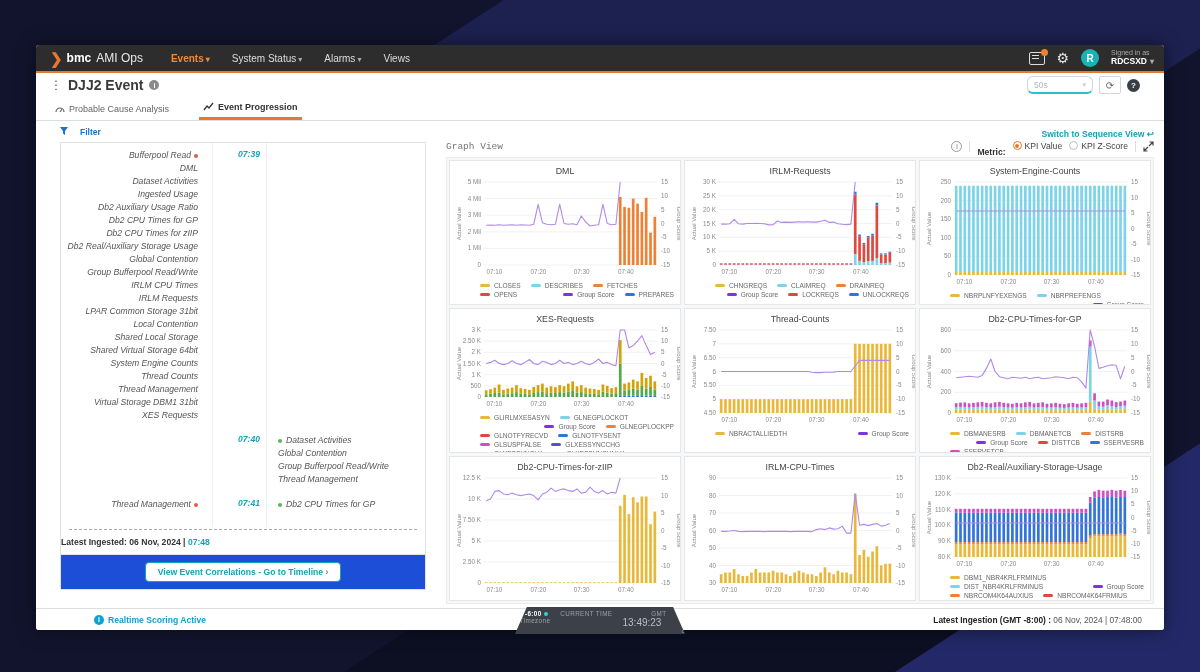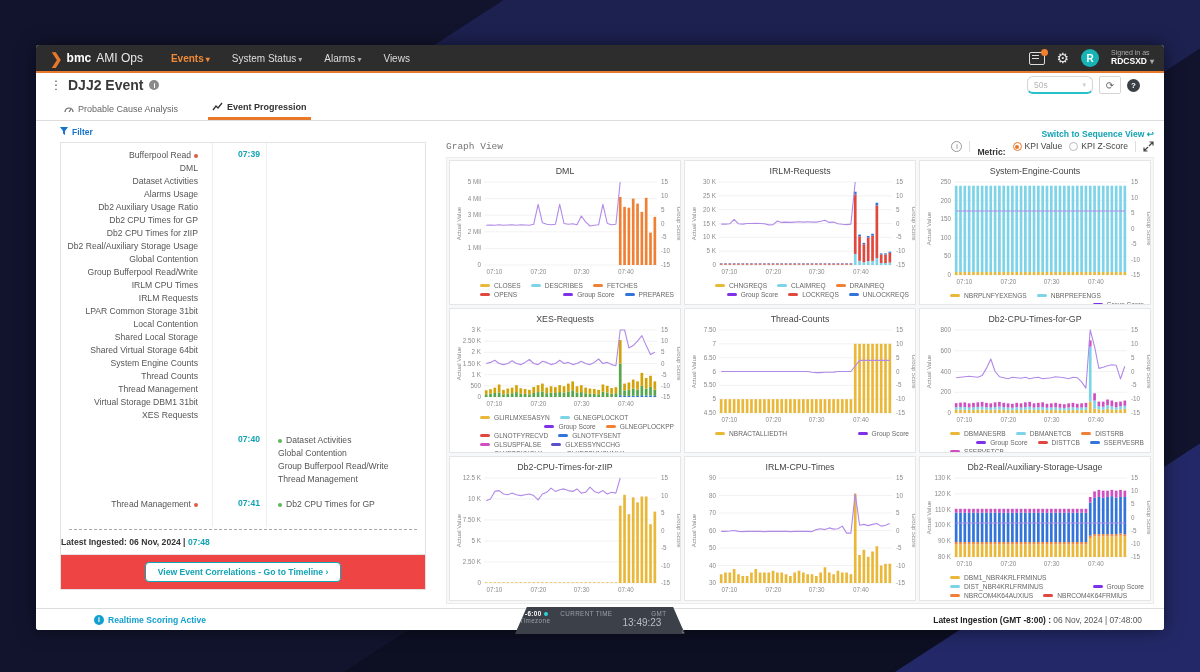--- a/index.html
+++ b/index.html
@@ -37,55 +37,55 @@
   .titlerow { display:flex; align-items:center; padding:2px 24px 0 14px; height:22px; }
   .kebab { color:#555; font-size:12px; margin-right:6px; }
   .page-title { font-size:14px; color:#3a3a3a; font-weight:bold; margin-right:6px; }
   .info-ic { width:10px; height:10px; border-radius:50%; background:#8a8a8a; color:#fff; font-size:7px; display:inline-flex; align-items:center; justify-content:center; font-weight:bold; }
   .title-right { margin-left:auto; display:flex; align-items:center; gap:6px; }
   .interval-box { width:66px; height:18px; border:1px solid #d5d5d5; border-bottom:2px solid #28c1c9; border-radius:6px; font-size:8.5px; color:#b5b5b5; display:flex; align-items:center; padding:0 6px; justify-content:space-between; background:#fff; }
   .refresh-btn { width:22px; height:18px; border:1px solid #d5d5d5; border-radius:2px; background:#fff; color:#666; font-size:10px; display:flex; align-items:center; justify-content:center; }
   .help-ic { width:13px; height:13px; border-radius:50%; background:#3a3f47; color:#fff; font-size:8px; font-weight:bold; display:flex; align-items:center; justify-content:center; }
 
   
-  .tabs { display:flex; padding-left:24px; border-bottom:1px solid #ddd; height:24px; margin-top:2px; }
+  .tabs { display:flex; padding-left:15px; border-bottom:1px solid #ddd; height:24px; margin-top:2px; }
   .tab { display:flex; align-items:center; gap:4px; font-size:9px; color:#666; padding:0 4px; margin-right:26px; cursor:pointer; }
   .tab.active { color:#333; font-weight:bold; border-bottom:3px solid #e8782a; }
   .tab svg { display:block; }
 
   
   .content { display:flex; height:485px; }
   .leftpane { width:400px; padding:6px 0 0 24px; }
-  .filter-lbl { display:flex; align-items:flex-start; gap:4px; font-size:8.5px; color:#1a73c8; font-weight:bold; margin-bottom:5px; }
+  .filter-lbl { display:flex; align-items:flex-start; gap:12px; font-size:8.5px; color:#1a73c8; font-weight:bold; margin-bottom:5px; }
   .anom-card { width:366px; height:448px; border:1px solid #e2e2e2; background:#fff; display:flex; flex-direction:column; font-size:8.6px; }
   .thead { display:flex; border-bottom:1px solid #e5e5e5; padding:5px 0; font-weight:bold; color:#333; font-size:9px; }
-  .tbody { flex:1; overflow:hidden; padding-top:6px; position:relative; }
+  .tbody { flex:1; overflow:hidden; padding-top:6px; position:relative;font-style:italic; }
   .col1 { width:151px; text-align:right; padding-right:14px; }
   .col2 { width:54px; text-align:center; }
   .col3 { flex:1; padding-left:12px; text-align:left; }
   .colsep { position:absolute; top:0; bottom:0; width:1px; background:#eee; }
   .trow { display:flex; margin-bottom:12px; }
   .a-item { color:#555; line-height:13px; white-space:nowrap; }
   .dot-o { display:inline-block; width:4px; height:4px; border-radius:50%; background:#e05b49; margin-left:3px; vertical-align:middle; }
   .dot-g { display:inline-block; width:4px; height:4px; border-radius:50%; background:#5cb85c; margin-right:4px; vertical-align:middle; }
   .t-time { color:#12a3b4; font-weight:bold;margin-left:20px; }
   .dotline { border-top:1px dashed #aaa; margin:2px 8px; }
   .ingested { text-align:left; font-size:8.6px; color:#333; font-weight:bold; padding:5px 0 7px; }
   .ingested .tm { color:#12a3b4; }
-  .card-foot { border-top:1px solid #e5e5e5; background:#ef4444; padding:7px 0; text-align:center; }
+  .card-foot { border-top:1px solid #e5e5e5; background:#1d4ed8; padding:7px 0; text-align:center; }
   .corr-btn { display:inline-block; border:1px solid #12a3b4; color:#12a3b4; font-weight:bold; font-size:8.6px; border-radius:4px; padding:4px 12px; background:#fff; cursor:pointer; }
 
   .rightpane { flex:1; padding:2px 10px 0 10px; position:relative; }
   .switch-row { text-align:right; height:14px; }
   .switch-lnk { color:#12a3b4; font-size:8.6px; font-weight:bold; cursor:pointer;margin-top:20px; }
   .gv-head { display:flex; align-items:center; height:18px; margin-bottom:2px; }
   .gv-title { font-size:9.5px; color:#777;font-family:Liberation Mono, monospace; }
   .gv-right { margin-left:auto; display:flex; align-items:center; gap:7px; font-size:8.6px; color:#444; }
   .vsep { width:1px; height:11px; background:#ddd; }
-  .radio { display:flex; align-items:flex-end; gap:3px; cursor:pointer; }
+  .radio { display:flex; align-items:flex-start; gap:3px; cursor:pointer; }
   .rdot { width:9px; height:9px; border-radius:50%; border:1.5px solid #bbb; background:#fff; }
   .rdot.sel { border-color:#e8782a; position:relative; }
   .rdot.sel:after { content:""; position:absolute; left:1.5px; top:1.5px; width:4px; height:4px; border-radius:50%; background:#e8782a; }
   .metric-lbl { font-weight:bold; color:#333;margin-top:12px; }
   .ginfo { width:11px; height:11px; border:1px solid #999; border-radius:50%; color:#777; font-size:7px; display:flex; align-items:center; justify-content:center; }
 
   #charts-grid { display:grid; grid-template-columns:repeat(3, 1fr); gap:3px; height:447px; overflow:hidden; background:#f7f8f9; padding:2px; border:1px solid #ececec; }
   .chart-card { background:#fff; border:1px solid #e6e6e6; padding:3px 4px 2px; overflow:hidden; }
   .chart-title { text-align:center; font-size:8.8px; color:#444; padding:2px 0 1px; }
   .legend { display:flex; flex-wrap:wrap; column-gap:10px; row-gap:2px; padding:1px 2px 0 26px; align-items:center; }
@@ -180,21 +180,21 @@
       </div>
       <div class="anom-card">
         <div class="tbody" id="anom-body">
           <div class="colsep" style="left:151px;"></div>
           <div class="colsep" style="left:205px;"></div>
         <div class="trow">
               <div class="col1">
                 <div class="a-item">Bufferpool Read<span class="dot-o"></span></div>
                 <div class="a-item">DML</div>
                 <div class="a-item">Dataset Activities</div>
-                <div class="a-item">Alarms Usage</div>
+                <div class="a-item">Ingested Usage</div>
                 <div class="a-item">Db2 Auxiliary Usage Ratio</div>
                 <div class="a-item">Db2 CPU Times for GP</div>
                 <div class="a-item">Db2 CPU Times for zIIP</div>
                 <div class="a-item">Db2 Real/Auxiliary Storage Usage</div>
                 <div class="a-item">Global Contention</div>
                 <div class="a-item">Group Bufferpool Read/Write</div>
                 <div class="a-item">IRLM CPU Times</div>
                 <div class="a-item">IRLM Requests</div>
                 <div class="a-item">LPAR Common Storage 31bit</div>
                 <div class="a-item">Local Contention</div>

